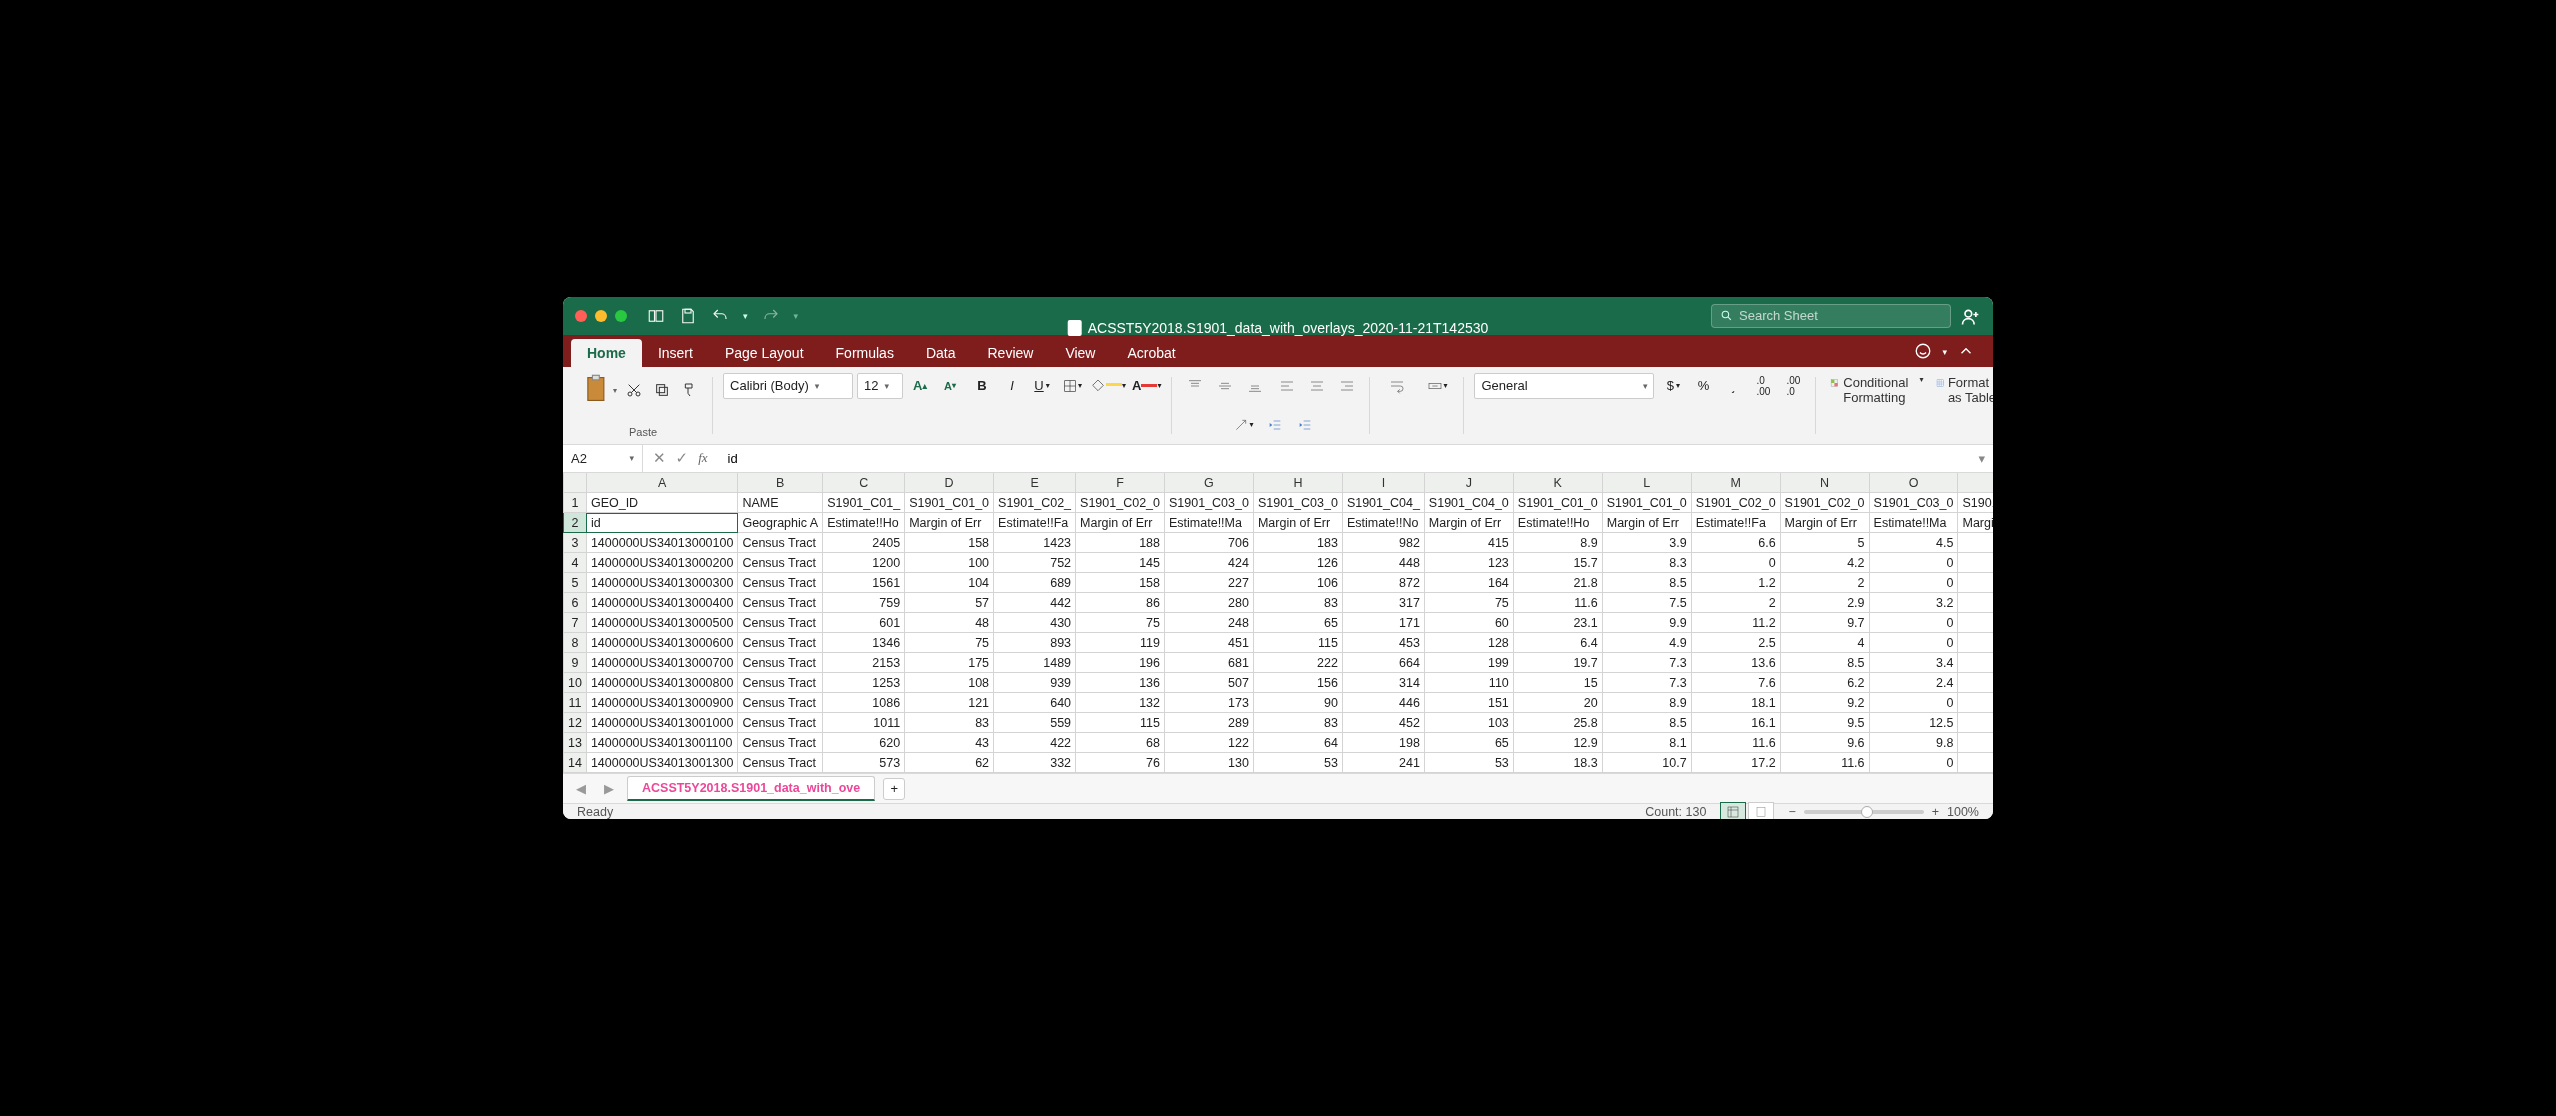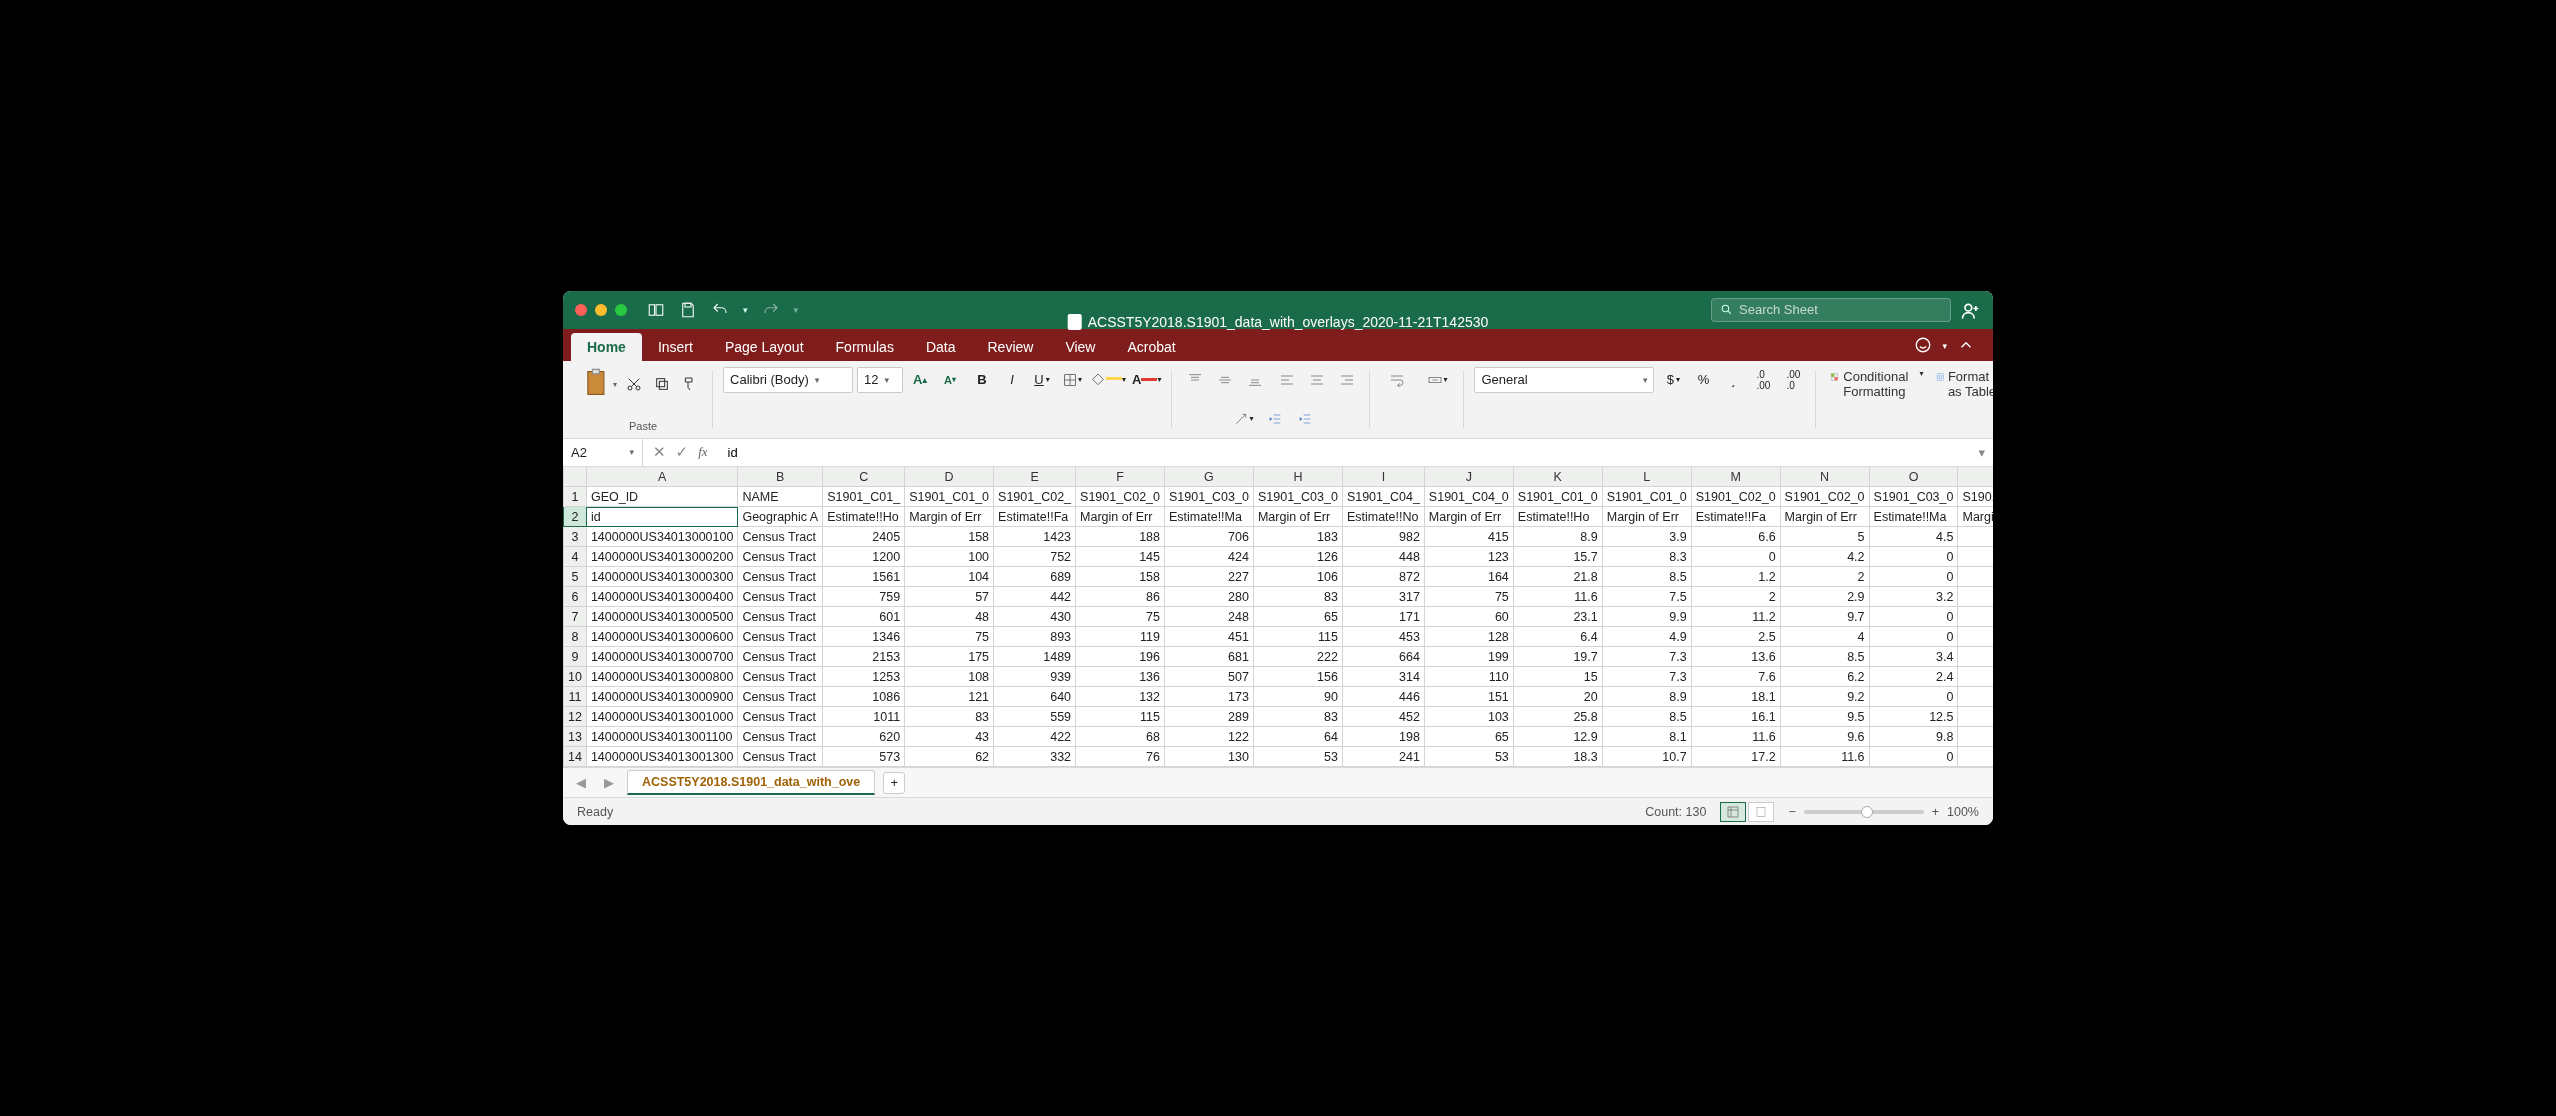--- a/index.html
+++ b/index.html
@@ -143,28 +143,28 @@
   .colB { width:84px; }
   .colNum { width:80px; }
   
   .sheetbar {
     height:30px; border-top:1px solid #d9d9d9; background:#f7f7f7;
     display:flex; align-items:center; padding:0 8px; gap:8px;
   }
   .sheetbar .navbtn { width:20px; height:20px; display:flex; align-items:center; justify-content:center; color:#999; cursor:pointer; }
   .sheettab {
     background:#fff; border:1px solid #ccc; border-bottom:2px solid #1a6b49;
-    padding:4px 14px; font-size:12.5px; color:#a16207; font-weight:600;
+    padding:4px 14px; font-size:12.5px; color:#ec4899; font-weight:600;
     border-top-left-radius:3px; border-top-right-radius:3px;
   }
   .addsheet { width:22px; height:22px; border:1px solid #ccc; border-radius:3px;
     display:flex; align-items:center; justify-content:center; cursor:pointer; background:#fff; }
   
   .statusbar {
-    height:28px; background:#f3f3f3; border-top:1px solid #d9d9d9;
+    height:16px; background:#f3f3f3; border-top:1px solid #d9d9d9;
     display:flex; align-items:center; padding:0 14px; font-size:12.5px; color:#555;
   }
   .statusbar .right { margin-left:auto; display:flex; align-items:center; gap:14px; }
   .viewbtns { display:flex; gap:2px; }
   .viewbtn { width:26px; height:20px; border:1px solid #ccc; background:#fff; display:flex;
     align-items:center; justify-content:center; cursor:pointer; }
   .viewbtn.active { background:#d7e9df; border-color:#1a6b49; }
   .zoomslider { display:flex; align-items:center; gap:8px; }
   .slider {
     width:120px; height:4px; background:#ccc; border-radius:2px; position:relative;

